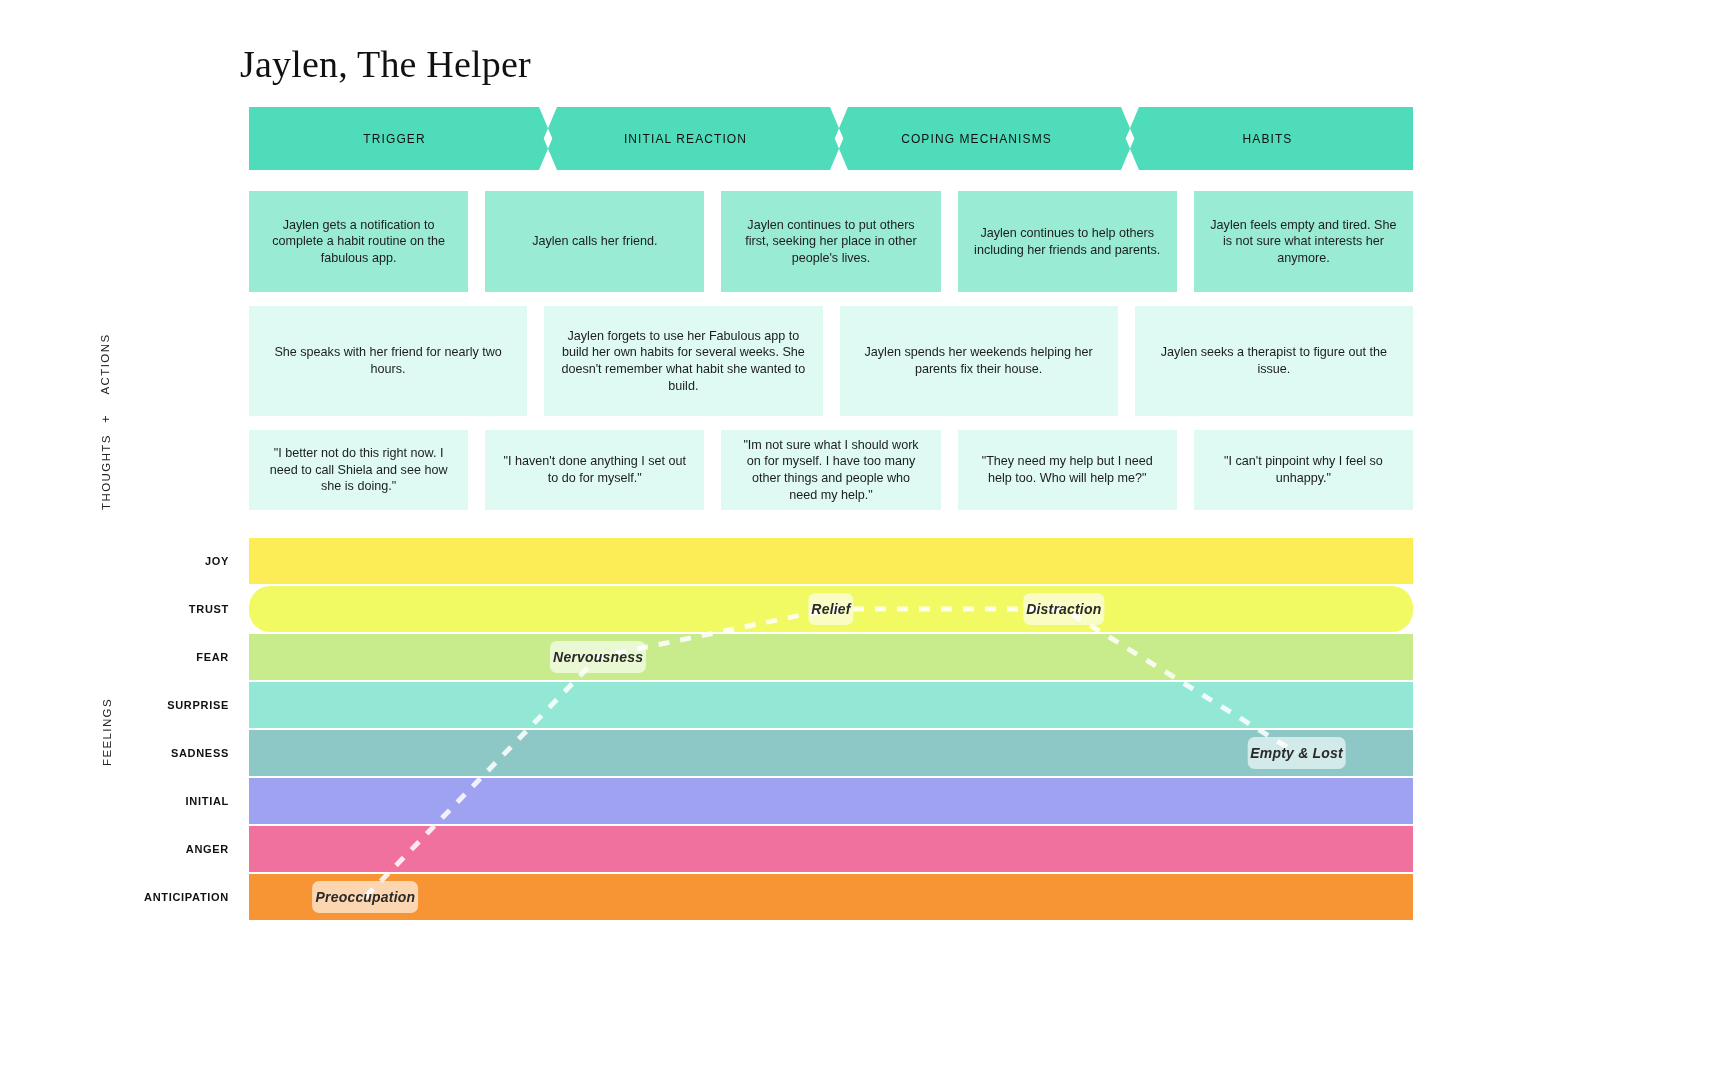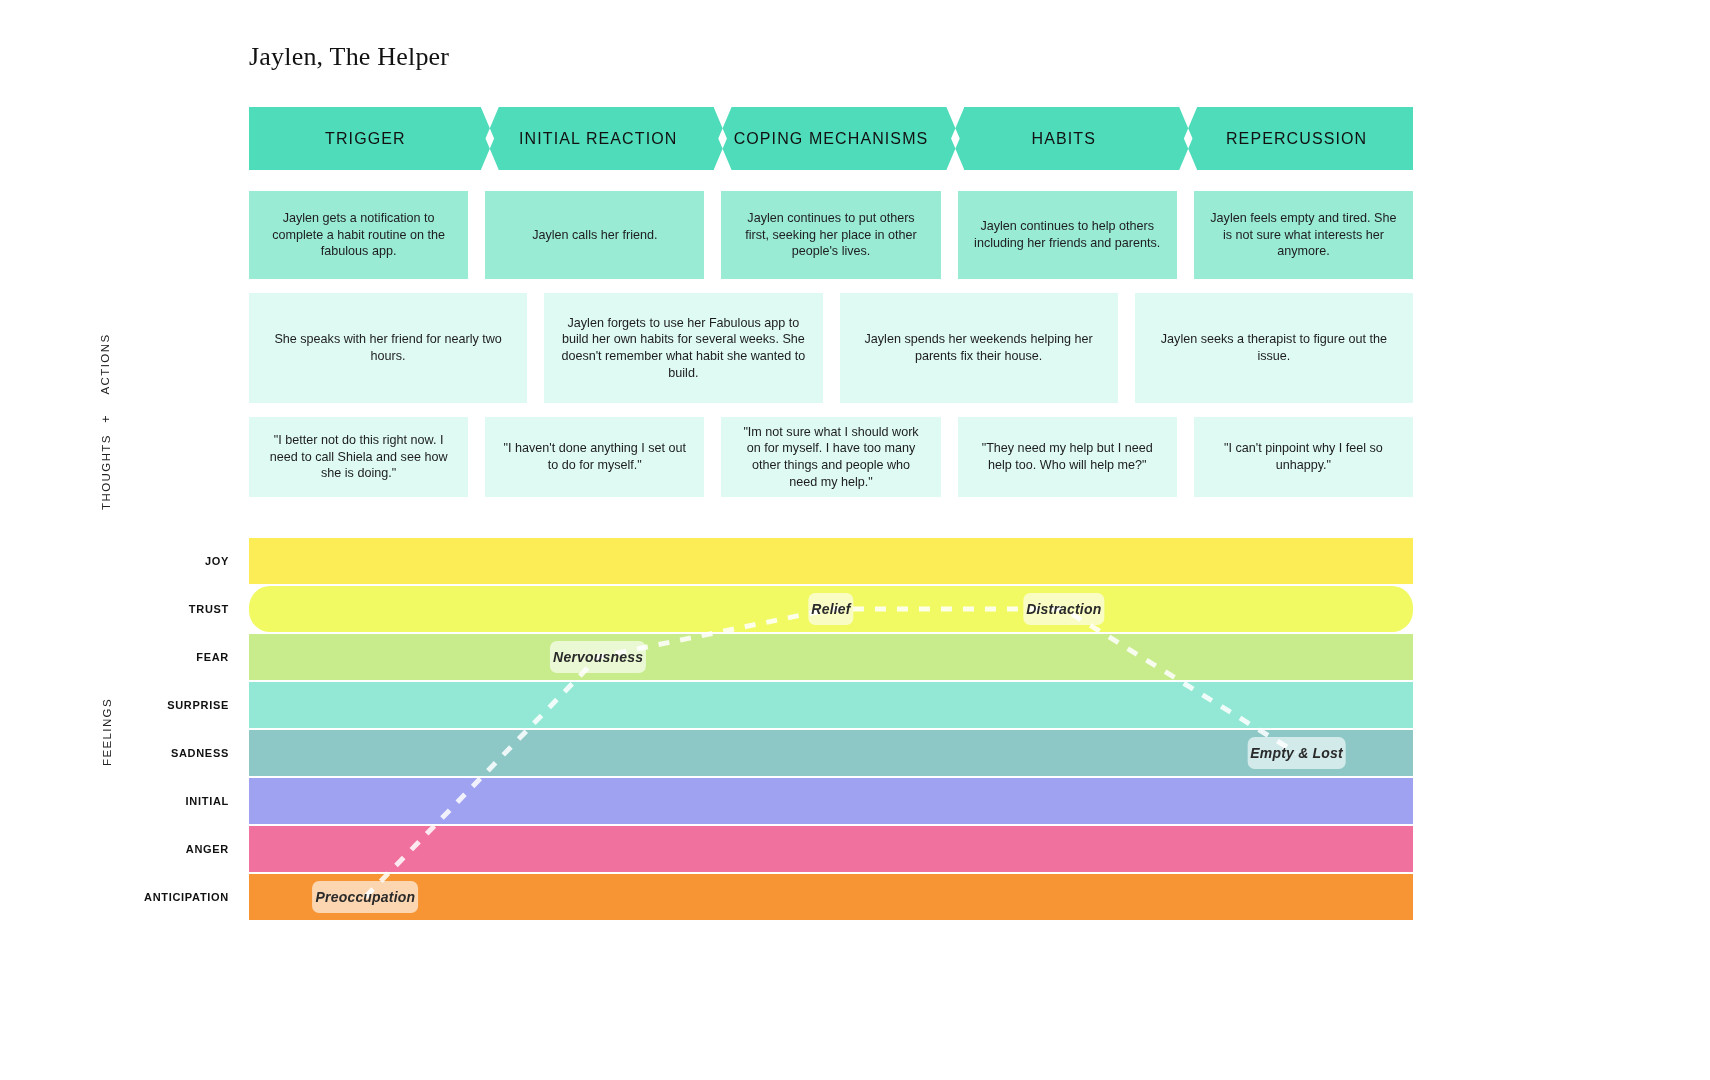--- a/index.html
+++ b/index.html
@@ -8,23 +8,23 @@
     background:#ffffff;
     font-family:"Liberation Sans", sans-serif;
     color:#1a1a1a;
     position:relative;
     overflow:hidden;
   }
 
   
   #page-title{
     position:absolute;
-    left:249px; top:42px;
+    left:240px; top:42px;
     font-family:"Liberation Serif", serif;
-    font-size:26px;
+    font-size:38px;
     font-weight:400;
     letter-spacing:0.2px;
     color:#111111;
     white-space:nowrap;
   }
 
   
   #stage-header{
     position:absolute;
     left:249px; top:107px;
@@ -56,41 +56,41 @@
     top:0;
     width:32px;
     height:63px;
     background:#4FDCBA;
     clip-path:polygon(0 0, 100% 50%, 0 100%);
     z-index:2;
   }
   .stage-chevron:last-child .arrow-notch,
   .stage-chevron:last-child .arrow-point{ display:none; }
   .stage-label{
-    font-size:16px;
+    font-size:12px;
     font-weight:400;
     letter-spacing:1.1px;
     color:#111;
     text-align:center;
     z-index:4;
     position:relative;
   }
 
   
   #card-grid{
     position:absolute;
     left:249px; top:191px;
     width:1164px;
   }
   .card-row{
     display:flex;
     gap:17px;
     margin-bottom:14px;
   }
-  .row-actions  { height:88px; }
+  .row-actions  { height:101px; }
   .row-thoughts { height:110px; }
   .row-quotes   { height:80px; }
   .cell{
     flex:1 1 0;
     display:flex;
     align-items:center;
     justify-content:center;
     padding:8px 16px;
     text-align:center;
     font-size:12.6px;
@@ -186,23 +186,20 @@
   <div class="stage-chevron">
     <span class="stage-label">COPING MECHANISMS</span>
     <span class="arrow-point"></span>
     <span class="arrow-notch"></span>
   </div>
   <div class="stage-chevron">
     <span class="stage-label">HABITS</span>
     <span class="arrow-point"></span>
     <span class="arrow-notch"></span>
   </div>
-  <div class="stage-chevron">
-    <span class="stage-label">REPERCUSSION</span>
-  </div>
 </div>
 
 <div class="vlabel" id="vlabel-actions">ACTIONS</div>
 <div class="vlabel" id="vlabel-plus">+</div>
 <div class="vlabel" id="vlabel-thoughts">THOUGHTS</div>
 <div class="vlabel" id="vlabel-feelings">FEELINGS</div>
 
 <div id="card-grid">
 
   <div class="card-row row-actions">

